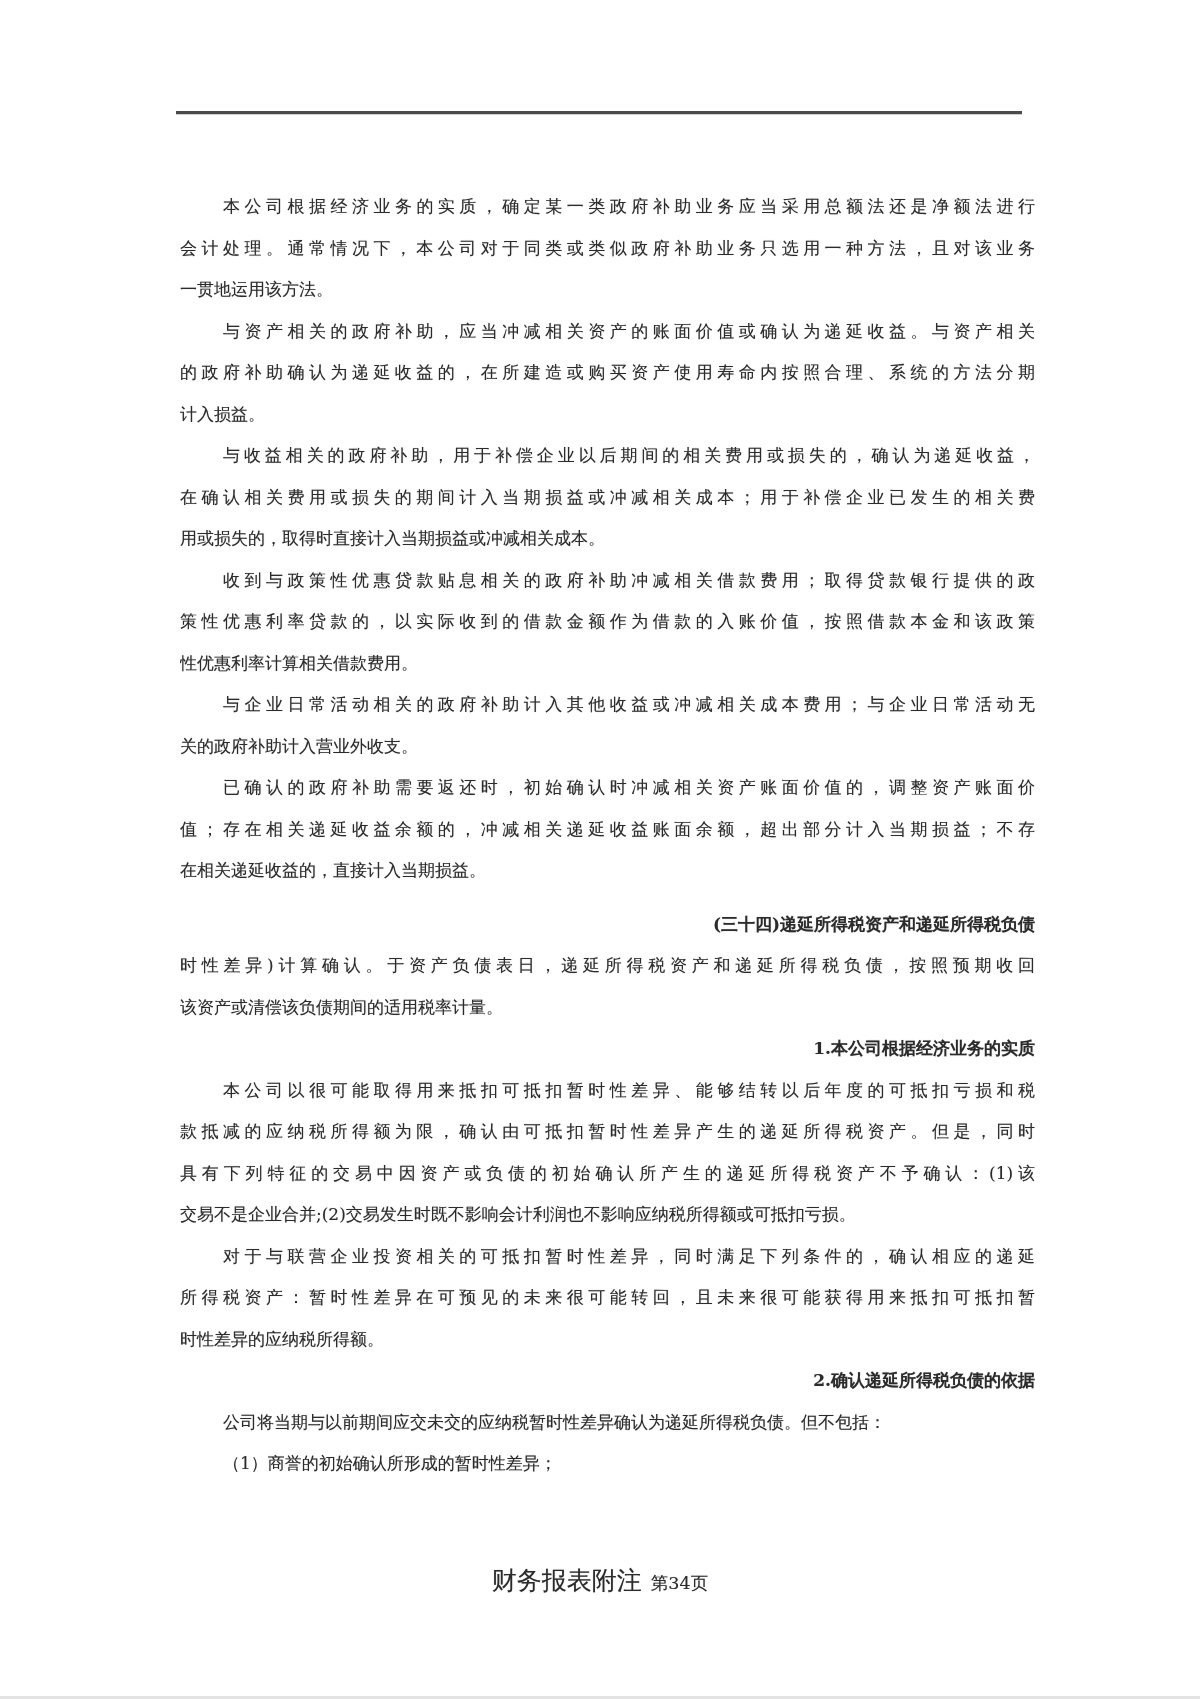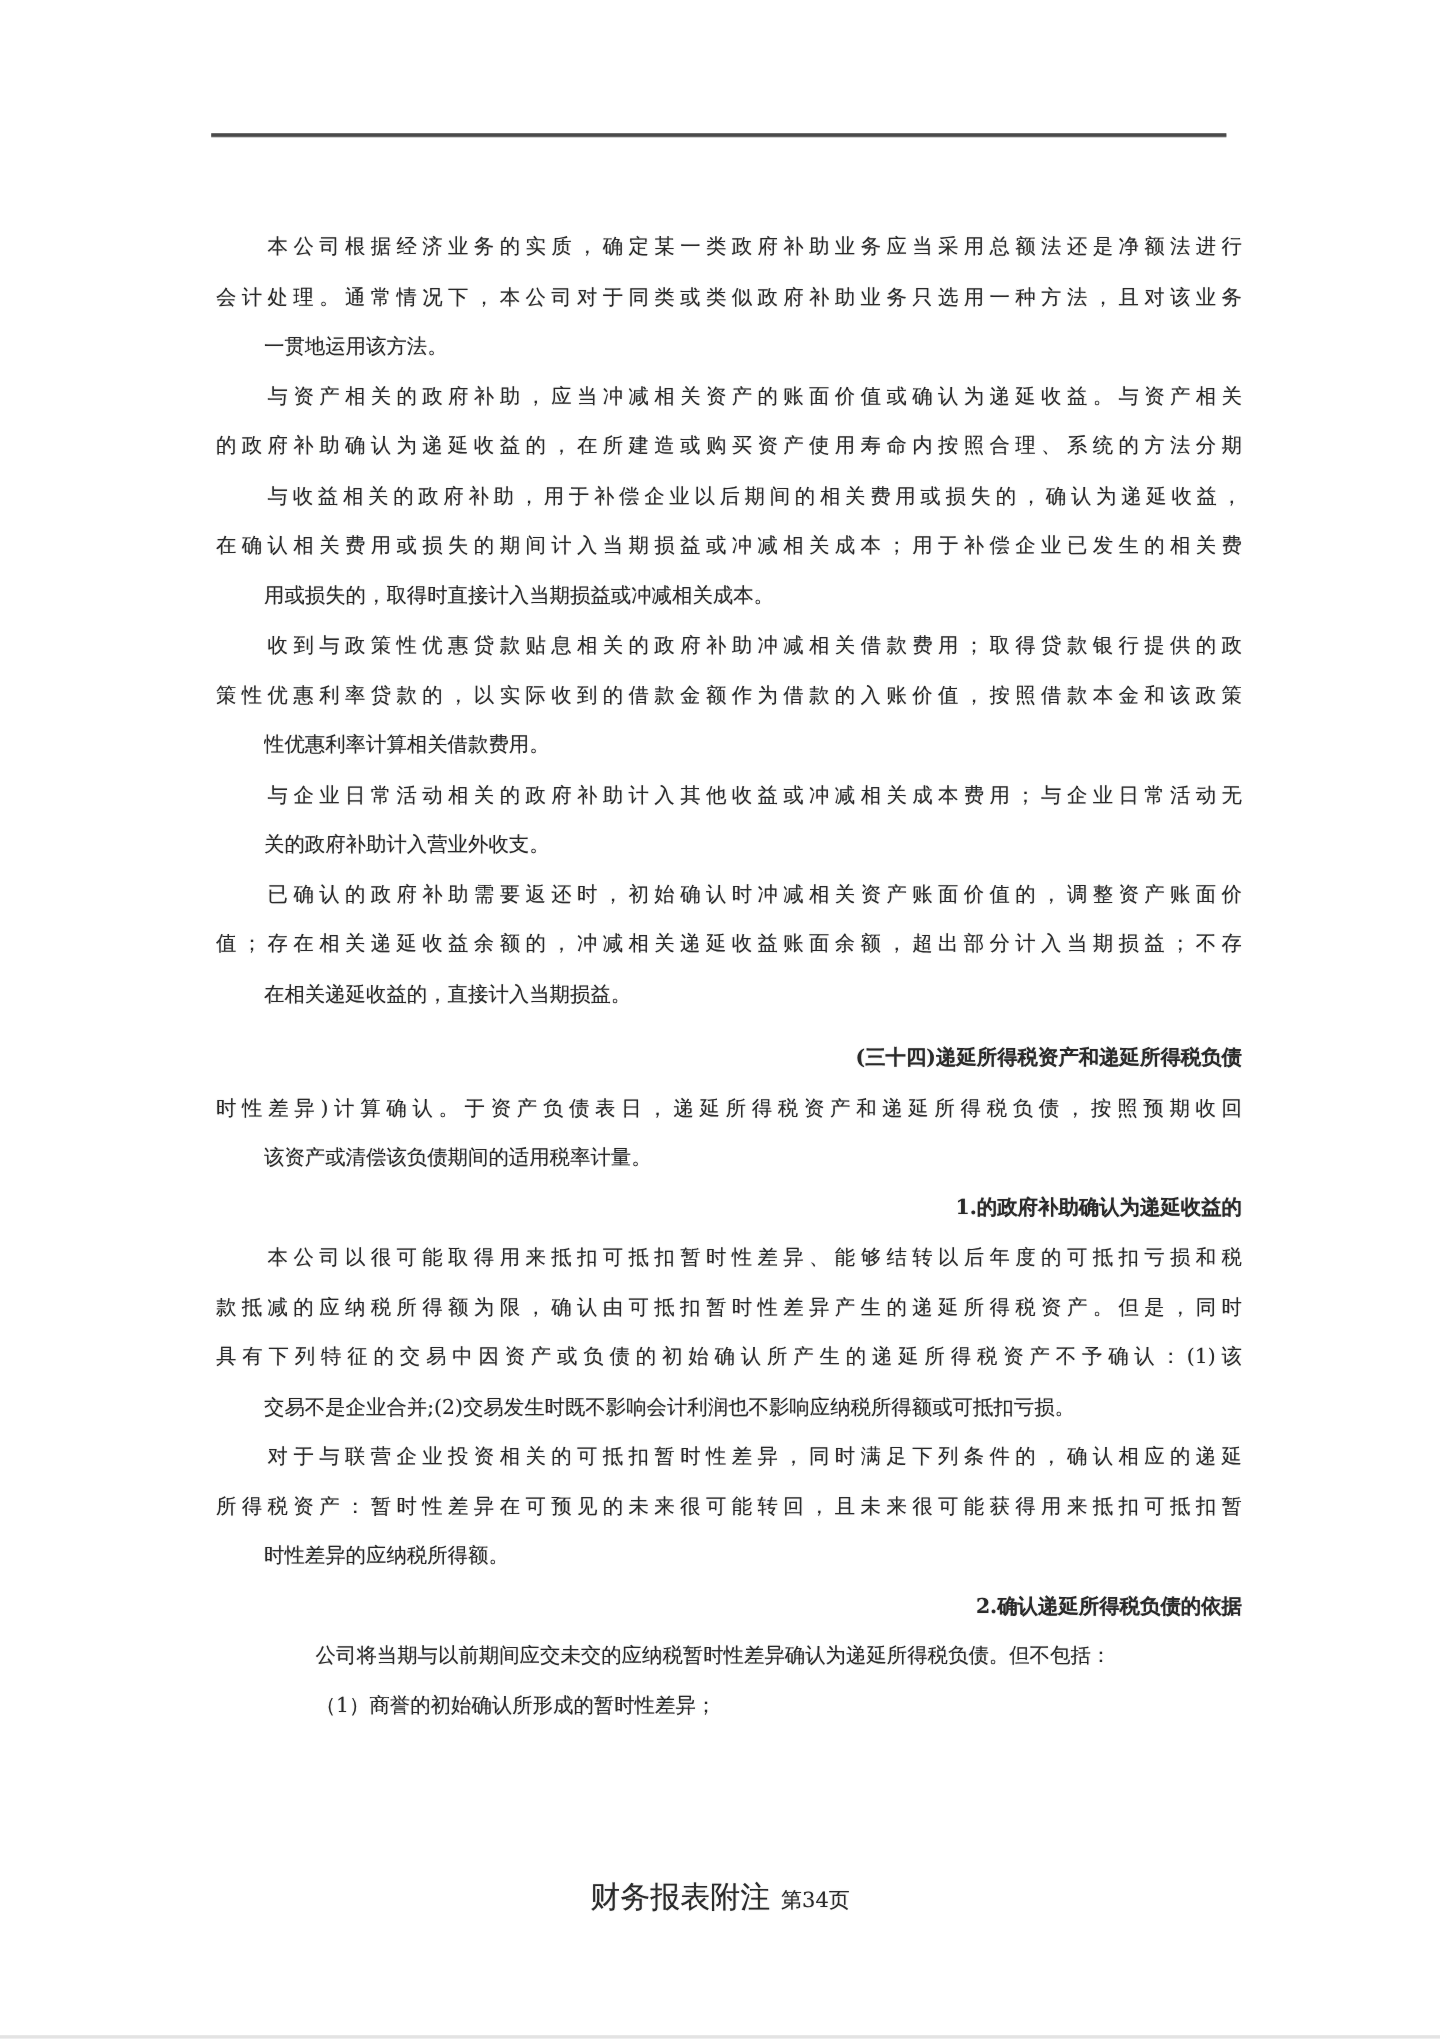--- a/index.html
+++ b/index.html
@@ -29,21 +29,21 @@
     text-shadow: 0 0 1px rgba(70,70,70,0.45);
   }
   .para { margin: 0; }
   .line {
     text-align: justify;
     text-align-last: justify;
     height: 41.5px;
     overflow: hidden;
   }
   .line.first { text-indent: 43px; }
-  .line.last { text-align-last: left; margin-left: 40px; }
+  .line.last { text-align-last: left; }
   .heading-main, .heading-sub {
     font-weight: bold;
     padding-left: 43px;
     height: 41.5px;
     line-height: 41.5px;
     overflow: hidden;
     text-align: right;
   }
   .heading-main { margin-top: 12px; }
   .heading-main .h-label { display: inline-block; width: 130px; }
@@ -72,20 +72,21 @@
 
 <div class="doc">
     <div class="para">
       <div class="line first">本公司根据经济业务的实质，确定某一类政府补助业务应当采用总额法还是净额法进行</div>
       <div class="line">会计处理。通常情况下，本公司对于同类或类似政府补助业务只选用一种方法，且对该业务</div>
       <div class="line last">一贯地运用该方法。</div>
     </div>
     <div class="para">
       <div class="line first">与资产相关的政府补助，应当冲减相关资产的账面价值或确认为递延收益。与资产相关</div>
       <div class="line">的政府补助确认为递延收益的，在所建造或购买资产使用寿命内按照合理、系统的方法分期</div>
+      <div class="line last">计入损益。</div>
     </div>
     <div class="para">
       <div class="line first">与收益相关的政府补助，用于补偿企业以后期间的相关费用或损失的，确认为递延收益，</div>
       <div class="line">在确认相关费用或损失的期间计入当期损益或冲减相关成本；用于补偿企业已发生的相关费</div>
       <div class="line last">用或损失的，取得时直接计入当期损益或冲减相关成本。</div>
     </div>
     <div class="para">
       <div class="line first">收到与政策性优惠贷款贴息相关的政府补助冲减相关借款费用；取得贷款银行提供的政</div>
       <div class="line">策性优惠利率贷款的，以实际收到的借款金额作为借款的入账价值，按照借款本金和该政策</div>
       <div class="line last">性优惠利率计算相关借款费用。</div>
@@ -97,21 +98,21 @@
     <div class="para">
       <div class="line first">已确认的政府补助需要返还时，初始确认时冲减相关资产账面价值的，调整资产账面价</div>
       <div class="line">值；存在相关递延收益余额的，冲减相关递延收益账面余额，超出部分计入当期损益；不存</div>
       <div class="line last">在相关递延收益的，直接计入当期损益。</div>
     </div>
     <div class="heading-main"><span class="h-label">(三十四)</span><span class="h-title">递延所得税资产和递延所得税负债</span></div>
     <div class="para">
       <div class="line">时性差异)计算确认。于资产负债表日，递延所得税资产和递延所得税负债，按照预期收回</div>
       <div class="line last">该资产或清偿该负债期间的适用税率计量。</div>
     </div>
-    <div class="heading-sub"><span class="h-label">1.</span><span class="h-title">的政府补助确认为递延收益的</span></div>
+    <div class="heading-sub"><span class="h-label">1.</span><span class="h-title">本公司根据经济业务的实质</span></div>
     <div class="para">
       <div class="line first">本公司以很可能取得用来抵扣可抵扣暂时性差异、能够结转以后年度的可抵扣亏损和税</div>
       <div class="line">款抵减的应纳税所得额为限，确认由可抵扣暂时性差异产生的递延所得税资产。但是，同时</div>
       <div class="line">具有下列特征的交易中因资产或负债的初始确认所产生的递延所得税资产不予确认：(1)该</div>
       <div class="line last">交易不是企业合并;(2)交易发生时既不影响会计利润也不影响应纳税所得额或可抵扣亏损。</div>
     </div>
     <div class="para">
       <div class="line first">对于与联营企业投资相关的可抵扣暂时性差异，同时满足下列条件的，确认相应的递延</div>
       <div class="line">所得税资产：暂时性差异在可预见的未来很可能转回，且未来很可能获得用来抵扣可抵扣暂</div>
       <div class="line last">时性差异的应纳税所得额。</div>

